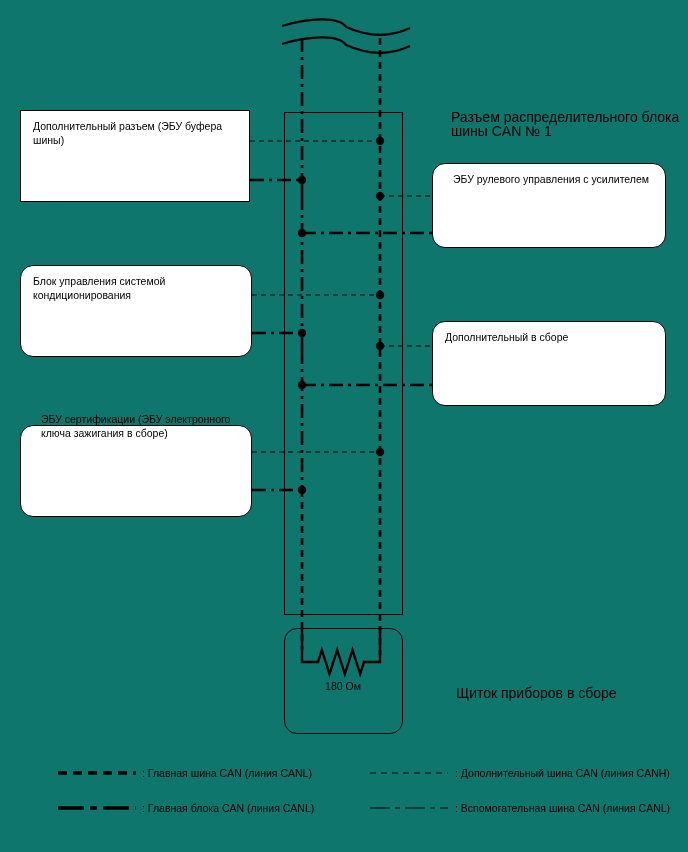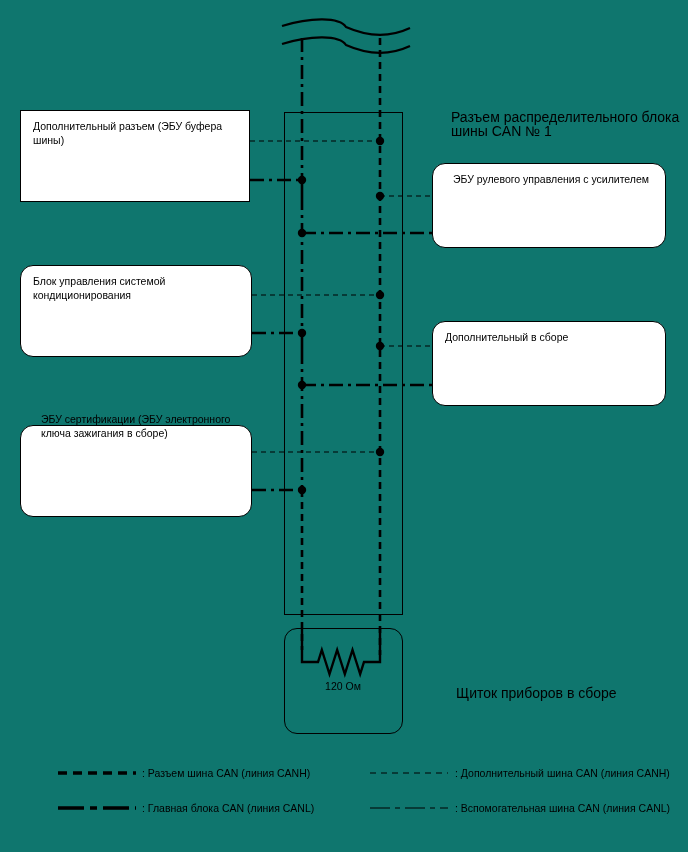--- a/index.html
+++ b/index.html
@@ -120,22 +120,22 @@
       <div class="node-label" style="left: 445px; top: 330px; width: 212px;">Дополнительный в сборе</div>
       <div class="node-box sharp" style="left: 284px; top: 112px; width: 119px; height: 503px; border-width: 1.4px; background: transparent;"></div>
       <div class="node-box round" style="left: 284px; top: 628px; width: 119px; height: 106px; background: transparent;"></div>
     </div>
 
   <div class="free-label" id="bus-block-label" style="left: 415px; top: 110px;">Разъем распределительного блока
 шины CAN № 1</div>
 
   <div class="free-label" id="meter-label" style="left: 420px; top: 686px;">Щиток приборов в сборе</div>
 
-  <div class="resistor-label" id="resistor-label" style="left: 303px; top: 680px; width: 80px;">120 Ом</div>
+  <div class="resistor-label" id="resistor-label" style="left: 303px; top: 680px; width: 80px;">180 Ом</div>
 
   <div id="legend-layer">
-      <div class="legend-text" style="left: 142px; top: 766px;">: Разъем шина CAN (линия CANH)</div>
+      <div class="legend-text" style="left: 142px; top: 766px;">: Главная шина CAN (линия CANL)</div>
       <div class="legend-text" style="left: 455px; top: 766px;">: Дополнительный шина CAN (линия CANH)</div>
       <div class="legend-text" style="left: 142px; top: 801px;">: Главная блока CAN (линия CANL)</div>
       <div class="legend-text" style="left: 455px; top: 801px;">: Вспомогательная шина CAN (линия CANL)</div>
     </div>
 
 </div>
 
 </body></html>

